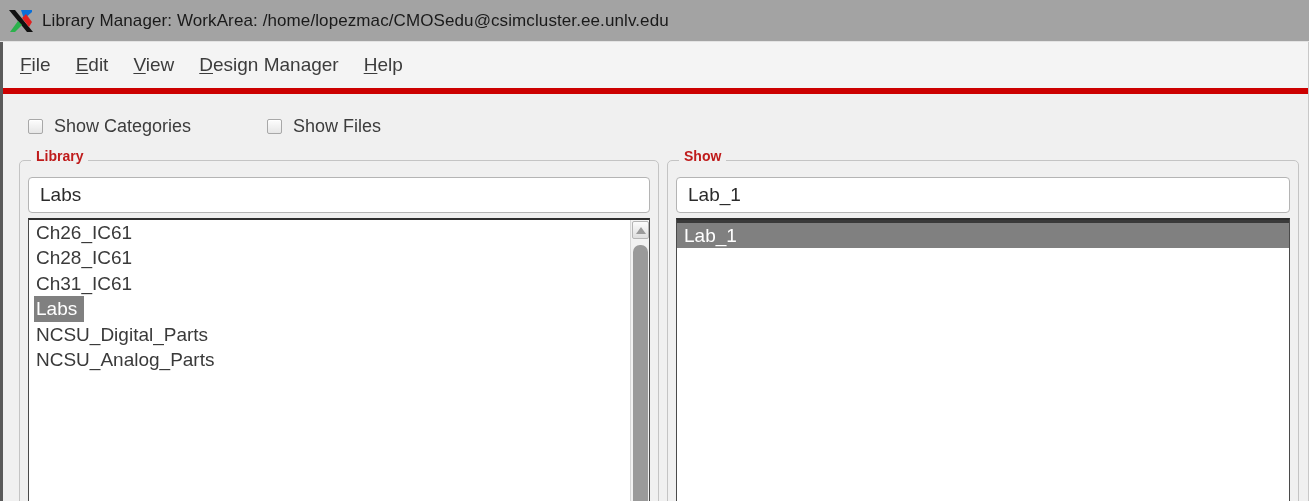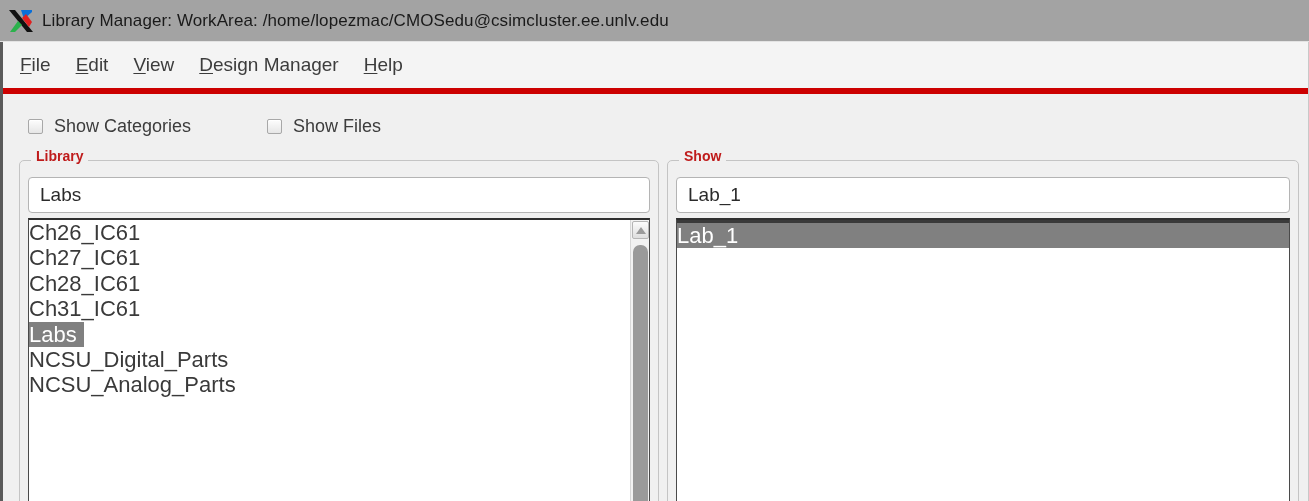--- a/index.html
+++ b/index.html
@@ -188,22 +188,23 @@
     display: flex;
   }
   .list-items {
     flex: 1 1 auto;
     overflow: hidden;
     padding-top: 0px;
   }
   .list-item {
     height: 25.4px;
     line-height: 25.4px;
-    font-size: 22px;
+    font-size: 19px;
     color: #3a3a3a;
+    padding-left: 7px;
     white-space: nowrap;
     cursor: default;
     display: block;
   }
   .list-item > span { display: inline-block; }
   .list-item.selected > span {
     background: #808080;
     color: #ffffff;
     padding: 0 7px 0 2px;
     margin-left: -2px;
@@ -292,21 +293,20 @@
       </div>
 
       <div class="groupbox" id="library-group">
         <div class="group-title">Library</div>
 
         <div class="textfield" title="Labs">Labs</div>
 
         <div class="listbox">
           <div class="list-items">
             <div class="list-item"><span>Ch26_IC61</span></div>
-            <div class="list-item"><span>Ch27_IC61</span></div>
             <div class="list-item"><span>Ch28_IC61</span></div>
             <div class="list-item"><span>Ch31_IC61</span></div>
             <div class="list-item selected"><span>Labs</span></div>
             <div class="list-item"><span>NCSU_Digital_Parts</span></div>
             <div class="list-item"><span>NCSU_Analog_Parts</span></div>
           </div>
           <div class="vscroll">
             <div class="sb-arrow">
                 <span class="tri"></span>
               </div>

